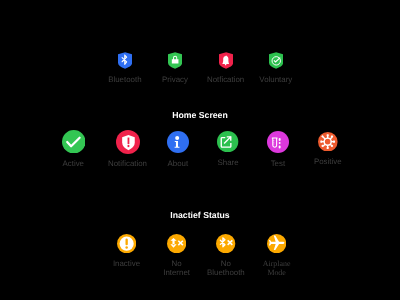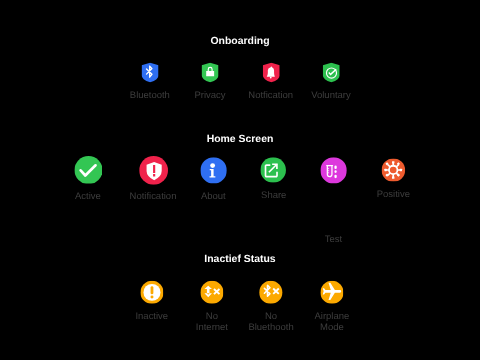--- a/index.html
+++ b/index.html
@@ -21,21 +21,20 @@
 
   .row0 .label{margin-top:5.6px;}
   .row1 .label{margin-top:5.9px;}
   .row2 .label{margin-top:6.3px;}
 </style>
 </head>
 <body>
 
 <div class="page">
 
-  <div class="section-title" id="t0">Onboarding</div>
 
   <div class="cell row0" style="left:94.9px;top:52.2px;width:60px;">
     <span class="ico">
       <svg width="14.2" height="16.9" viewBox="0 0 142 164">
         <path d="M71 0 L142 21 V104 Q142 141 71 164 Q0 141 0 104 V21 Z" fill="#2f6ff2"></path>
         <path d="M67.5 28.5 L86.5 49 L41 95 M41 53 L86.5 97 L67.5 121 V28.5" fill="none" stroke="#ffffff" stroke-width="11" stroke-linejoin="round" stroke-linecap="round"></path>
       </svg>
     </span>
     <span class="label">Bluetooth</span>
   </div>
@@ -112,21 +111,21 @@
       <svg width="21.3" height="21.3" viewBox="0 0 24 24">
         <circle cx="12" cy="12" r="12" fill="#2cc04e"></circle>
         <path d="M11.0 6.6 H15.5 V11.1" fill="none" stroke="#fff" stroke-width="1.55" stroke-linecap="butt" stroke-linejoin="miter"></path>
         <path d="M15.5 6.6 L8.0 14.1" fill="none" stroke="#fff" stroke-width="1.55" stroke-linecap="butt"></path>
         <path d="M15.6 13.6 V17.3 A0.9 0.9 0 0 1 14.7 18.2 H5.7 A0.9 0.9 0 0 1 4.8 17.3 V8.3 A0.9 0.9 0 0 1 5.7 7.4 H9.3" fill="none" stroke="#fff" stroke-width="1.55" stroke-linecap="butt" stroke-linejoin="round"></path>
       </svg>
     </span>
     <span class="label">Share</span>
   </div>
 
-  <div class="cell row1" style="left:247.9px;top:130.8px;width:60px;gap:36px;">
+  <div class="cell row1" style="left:247.9px;top:130.8px;width:60px;">
     <span class="ico">
       <svg width="22" height="22" viewBox="0 0 24 24">
         <circle cx="12" cy="12" r="12" fill="#dd38dd"></circle>
         <path d="M5.75 7.65 H11.05 M6.3 7.65 V15.6 A2.1 2.1 0 0 0 10.5 15.6 V7.65" fill="none" stroke="#fff" stroke-width="1.15" stroke-linecap="round" stroke-linejoin="round"></path>
         <g stroke="#fff" stroke-width="0.7" stroke-linecap="butt">
           <path d="M6.9 10.4 H7.9"></path>
             <path d="M6.9 12.3 H7.9"></path>
             <path d="M6.9 14.2 H7.9"></path>
         </g>
         <g fill="#fff">
@@ -209,21 +208,21 @@
         <g stroke="#fff" stroke-width="1.95" stroke-linecap="butt">
           <path d="M14.5 8.0 L20.3 13.5"></path>
             <path d="M20.3 8.0 L14.5 13.5"></path>
         </g>
       </svg>
     </span>
     <span class="label">No
 Bluethooth</span>
   </div>
 
-  <div class="cell row2" style="left:246.6px;top:233.8px;width:60px;">
+  <div class="cell row2" style="left:246.6px;top:233.8px;width:60px;font-family:Liberation Serif, serif;">
     <span class="ico">
       <svg width="19.3" height="19.3" viewBox="0 0 24 24">
         <circle cx="12" cy="12" r="12" fill="#fca900"></circle>
         <g transform="rotate(90 12 11.9) translate(0 0.4)">
           <path d="M19.9 15.1 v-1.9 l-7.5 -4.7 V3.3 a1.4 1.4 0 0 0 -2.8 0 v5.2 l-7.5 4.7 v1.9 l7.5 -2.35 V18.3 l-1.9 1.4 v1.4 l3.3 -0.95 l3.3 0.95 v-1.4 l-1.9 -1.4 v-5.55 Z" fill="#fff"></path>
         </g>
       </svg>
     </span>
     <span class="label">Airplane
 Mode</span>

